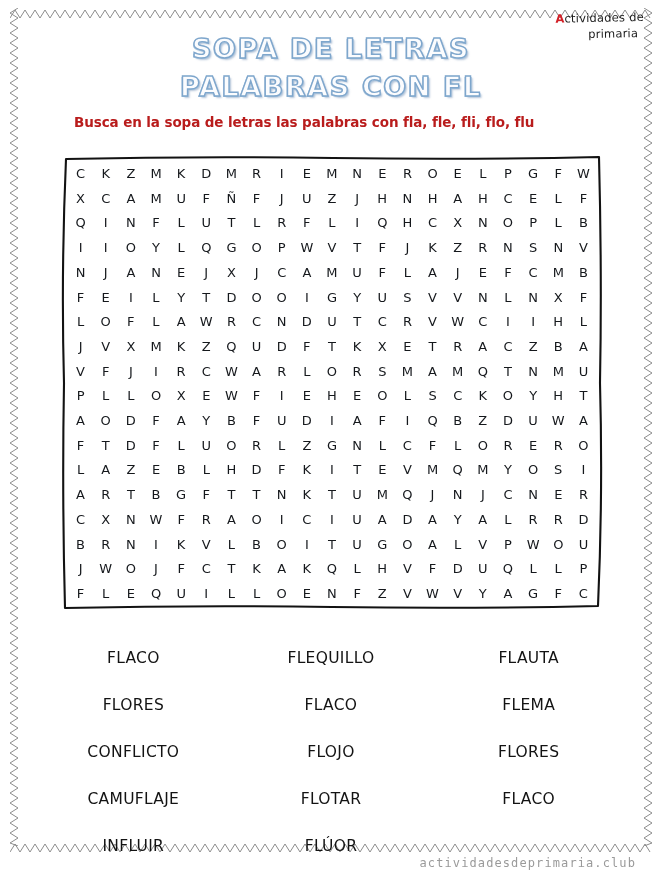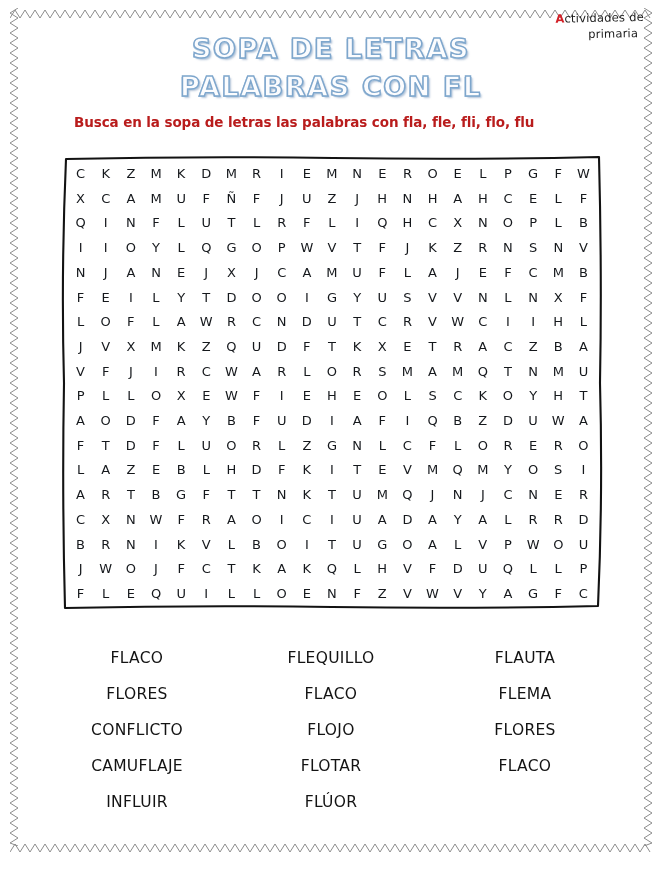--- a/index.html
+++ b/index.html
@@ -117,20 +117,21 @@
 
   
   .wordlist {
     position: absolute;
     top: 640px;
     left: 40px;
     width: 582px;
     display: grid;
     grid-template-columns: repeat(3, 1fr);
     row-gap: 0px;
+    gap: 11px;
   }
   .word {
     font-family: "DejaVu Sans", sans-serif;
     font-size: 15.5px;
     color: #131313;
     text-align: center;
     line-height: 36px;
     letter-spacing: 0.3px;
     white-space: nowrap;
   }
@@ -613,14 +614,15 @@
       <div class="word">CONFLICTO</div>
       <div class="word">FLOJO</div>
       <div class="word">FLORES</div>
       <div class="word">CAMUFLAJE</div>
       <div class="word">FLOTAR</div>
       <div class="word">FLACO</div>
       <div class="word">INFLUIR</div>
       <div class="word">FLÚOR</div>
     </div>
 
+  <div class="footer">actividadesdeprimaria.club</div>
 
 </div>
 
 </body></html>

